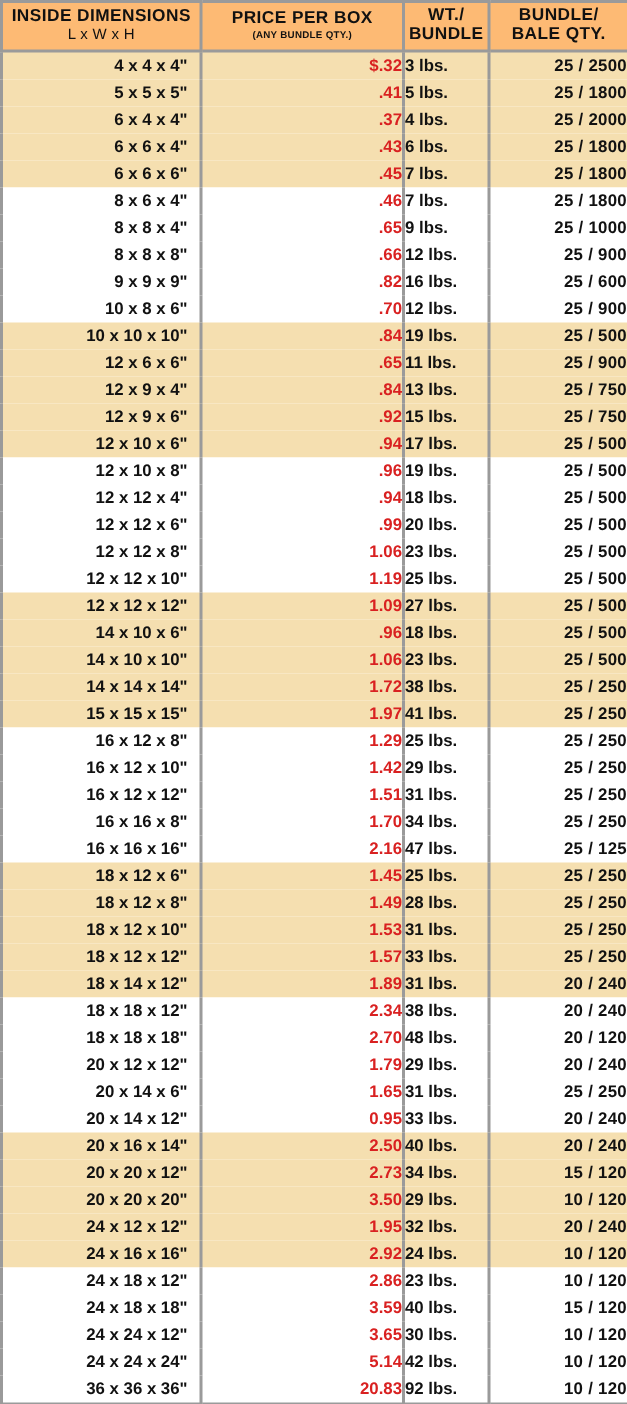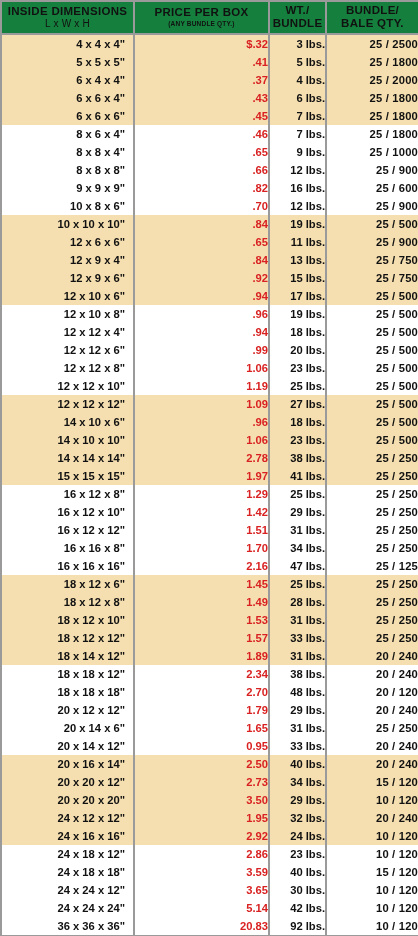--- a/index.html
+++ b/index.html
@@ -24,21 +24,21 @@
   }
 
   table.price-table {
     width: 418px;
     border-collapse: collapse;
     table-layout: fixed;
   }
 
   
   thead tr.header-row th {
-    background: #15803d;
+    background: #fdba74;
     border: 2px solid #9a9a9a;
     padding: 2px 0 3px 0;
     vertical-align: middle;
     text-align: center;
     color: #111111;
   }
 
   .hdr-main {
     display: block;
     font-size: 11.5px;
@@ -88,21 +88,21 @@
 
   td.cell-dim {
     text-align: right;
     padding-right: 8px;
   }
   td.cell-price {
     text-align: right;
     color: #d92121;
   }
   td.cell-wt {
-    text-align: right;
+    text-align: left;
     margin-left: 32px;
   }
   td.cell-bund {
     text-align: right;
     letter-spacing: 0.2px;
   }
 
   tr.band-tan td { background: #f5dfb0; }
   tr.band-white td { background: #ffffff; }
 </style>
@@ -271,21 +271,21 @@
           <td class="cell-bund">25 / 500</td>
         </tr>
         <tr class="band-tan">
           <td class="cell-dim">14 x 10 x 10"</td>
           <td class="cell-price">1.06</td>
           <td class="cell-wt">23 lbs.</td>
           <td class="cell-bund">25 / 500</td>
         </tr>
         <tr class="band-tan">
           <td class="cell-dim">14 x 14 x 14"</td>
-          <td class="cell-price">2.78</td>
+          <td class="cell-price">1.72</td>
           <td class="cell-wt">38 lbs.</td>
           <td class="cell-bund">25 / 250</td>
         </tr>
         <tr class="band-tan">
           <td class="cell-dim">15 x 15 x 15"</td>
           <td class="cell-price">1.97</td>
           <td class="cell-wt">41 lbs.</td>
           <td class="cell-bund">25 / 250</td>
         </tr>
         <tr class="band-white">

